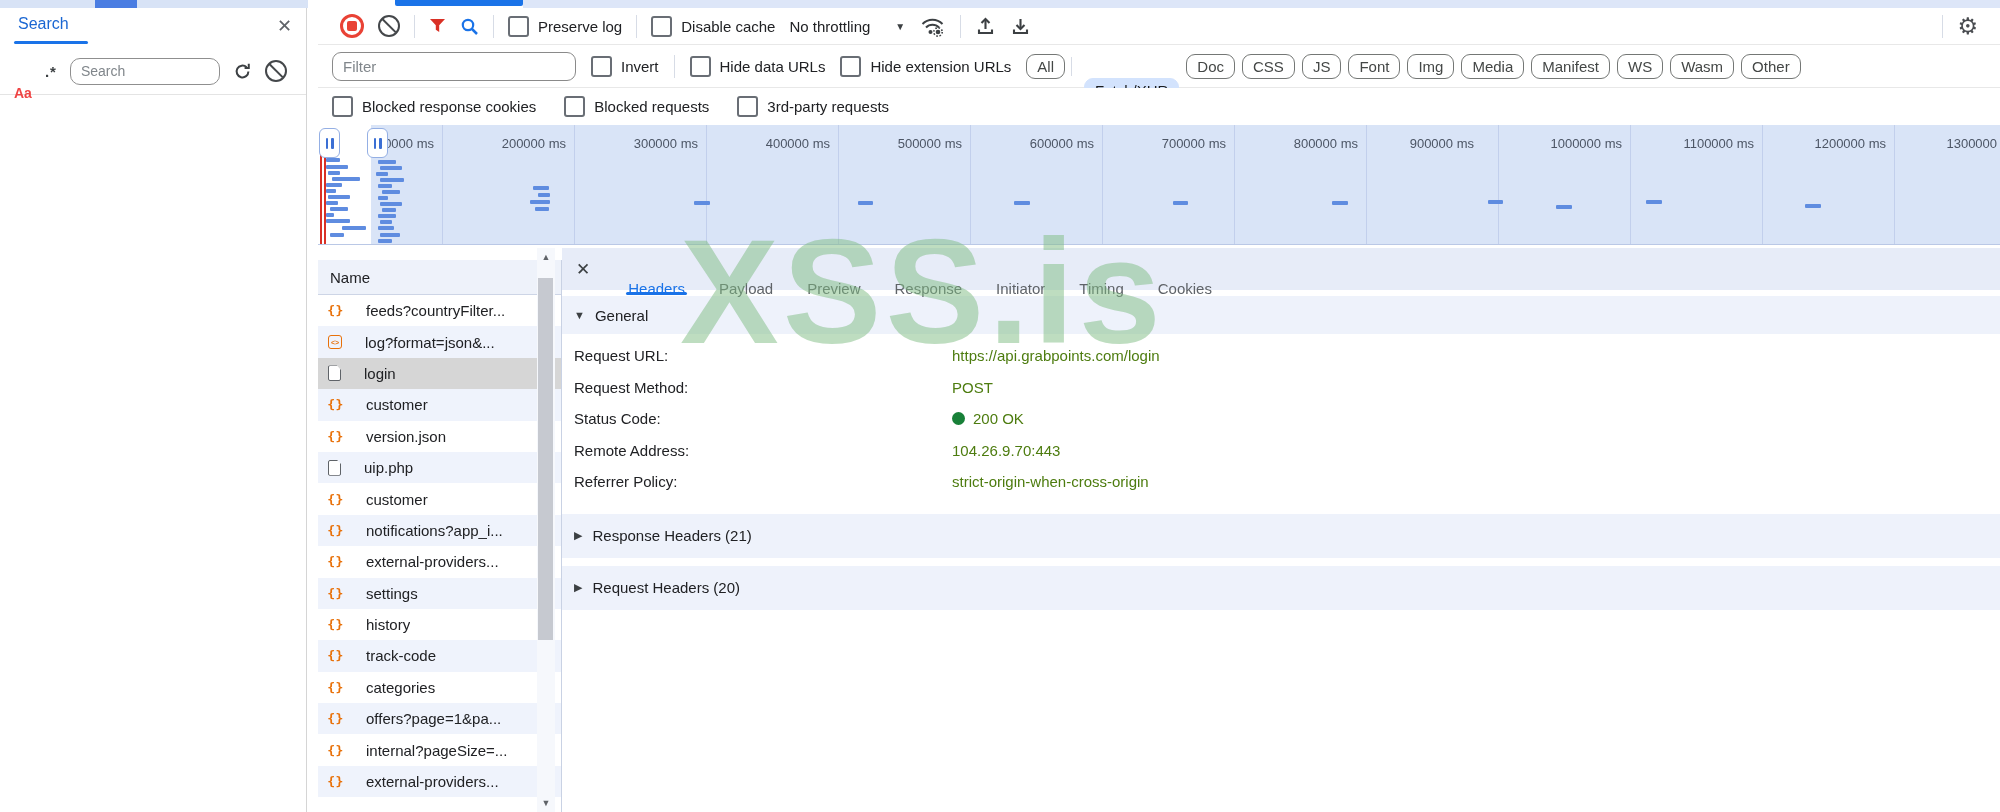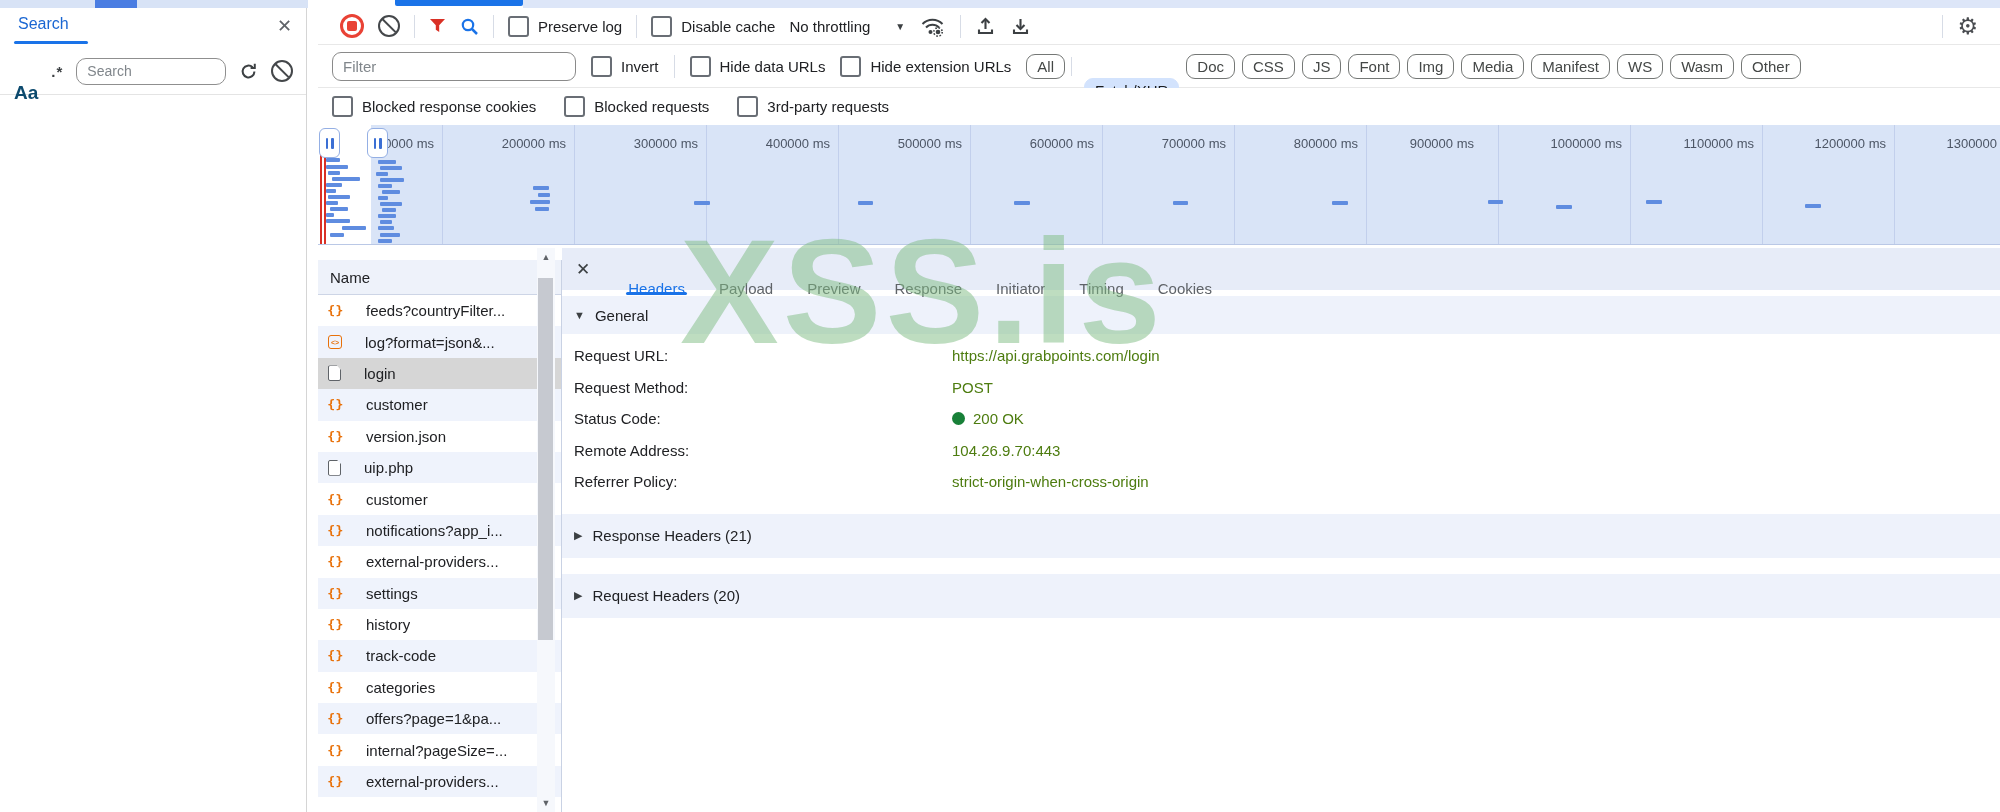--- a/index.html
+++ b/index.html
@@ -14,21 +14,21 @@
   .ts-blue{left:395px;top:0;width:128px;height:6px;background:#1a73e8;border-radius:0 0 2px 2px;}
   .ts-b{left:523px;top:0;width:1477px;height:8px;background:#dde6f8;}
 
   
   #search-panel{left:0;top:8px;width:306px;height:804px;background:#fff;border-right:1px solid #d5d5d5;}
   .sp-header{position:relative;height:40px;}
   .sp-title{position:absolute;left:18px;top:7px;color:#1a66d2;font-size:16px;}
   .sp-underline{position:absolute;left:14px;top:33px;width:74px;height:3px;background:#1a73e8;border-radius:2px;}
   .sp-close{position:absolute;right:14px;top:7px;color:#5f6368;font-size:18px;cursor:pointer;}
   .sp-toolbar{display:flex;align-items:center;height:46px;border-bottom:1px solid #e4e4e4;padding-left:14px;gap:13px;}
-  .aa{font-weight:bold;color:#0c4a6e;font-size:19px;margin-top:44px;}
+  .aa{font-weight:bold;color:#ef4444;font-size:14px;margin-top:44px;}
   .regex{font-weight:bold;color:#3c4043;font-size:15px;letter-spacing:1px;}
   .sp-input{width:128px;height:25px;border:1px solid #8f8f8f;border-radius:10px;padding:0 10px;font-size:14px;
     font-family:inherit;color:#202124;outline:none;}
   .sp-input::placeholder,.flt-input::placeholder{color:#80868b;}
 
   
   .rec{width:18px;height:18px;border:3px solid #e94235;border-radius:50%;position:relative;flex:none;}
   .rec::after{content:"";position:absolute;left:4px;top:4px;width:10px;height:10px;background:#e94235;border-radius:2px;}
   .block{width:18px;height:18px;border:2.4px solid #44474a;border-radius:50%;position:relative;flex:none;}
   .block::after{content:"";position:absolute;left:8px;top:-1px;width:2.4px;height:19px;background:#44474a;transform:rotate(-45deg);}
@@ -98,21 +98,21 @@
   .tab{position:relative;color:#5f6368;cursor:pointer;height:56px;display:flex;align-items:flex-end;}
   .tab.active span{color:#1a73e8;}
   .tab.active::after{content:"";position:absolute;left:-2px;right:-2px;bottom:2px;height:3px;background:#1a73e8;border-radius:2px;}
   .sec-general{margin-top:6px;height:38px;background:#eef2fb;display:flex;align-items:center;gap:10px;padding-left:12px;color:#202124;}
   #kv-rows{padding:6px 0 0 12px;}
   .kv-row{display:flex;align-items:center;height:31.5px;}
   .kv-label{width:378px;flex:none;color:#202124;}
   .kv-value{display:flex;align-items:center;gap:8px;color:#4d7c0f;}
   .dot{display:none;width:13px;height:13px;border-radius:50%;background:#188038;flex:none;}
   .kv-row.status-dot .dot{display:inline-block;}
-  #hdr-sections{margin-top:16px;display:flex;flex-direction:column;gap:16px;}
+  #hdr-sections{margin-top:16px;display:flex;flex-direction:column;gap:8px;}
   .hdr-section{height:44px;background:#eef2fb;display:flex;align-items:center;gap:10px;padding-left:12px;color:#202124;cursor:pointer;}
   .hdr-section::before{content:"▶";font-size:11px;color:#3c4043;}
 
   
   #watermark{left:680px;top:218px;font-size:148px;font-weight:bold;letter-spacing:4px;line-height:1;
     color:rgba(125,188,129,0.5);z-index:40;pointer-events:none;white-space:nowrap;}
 
   svg{display:block;}
 </style>
 </head>

